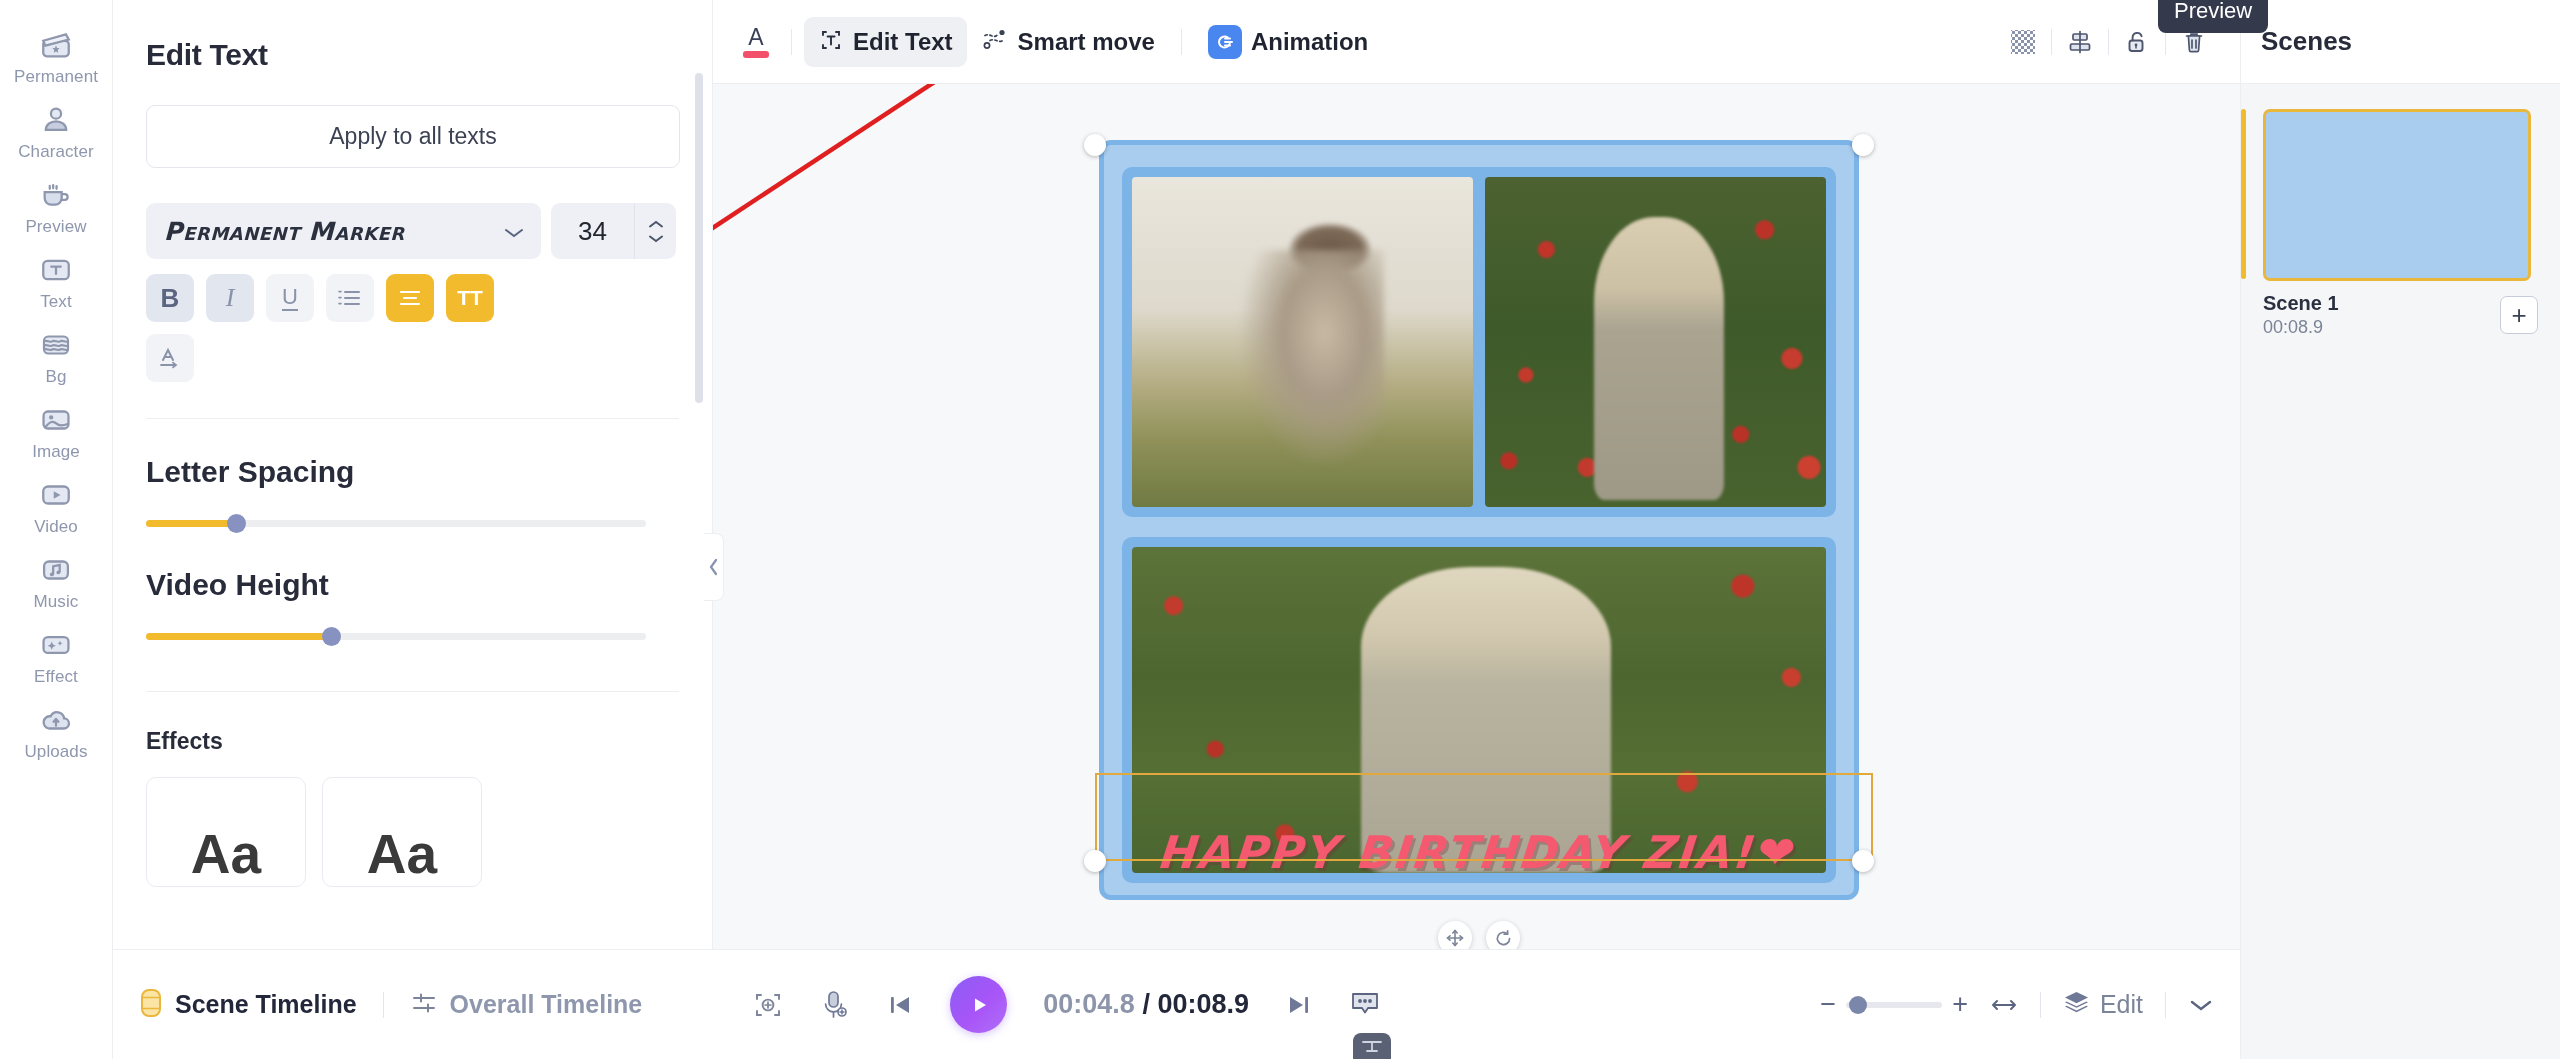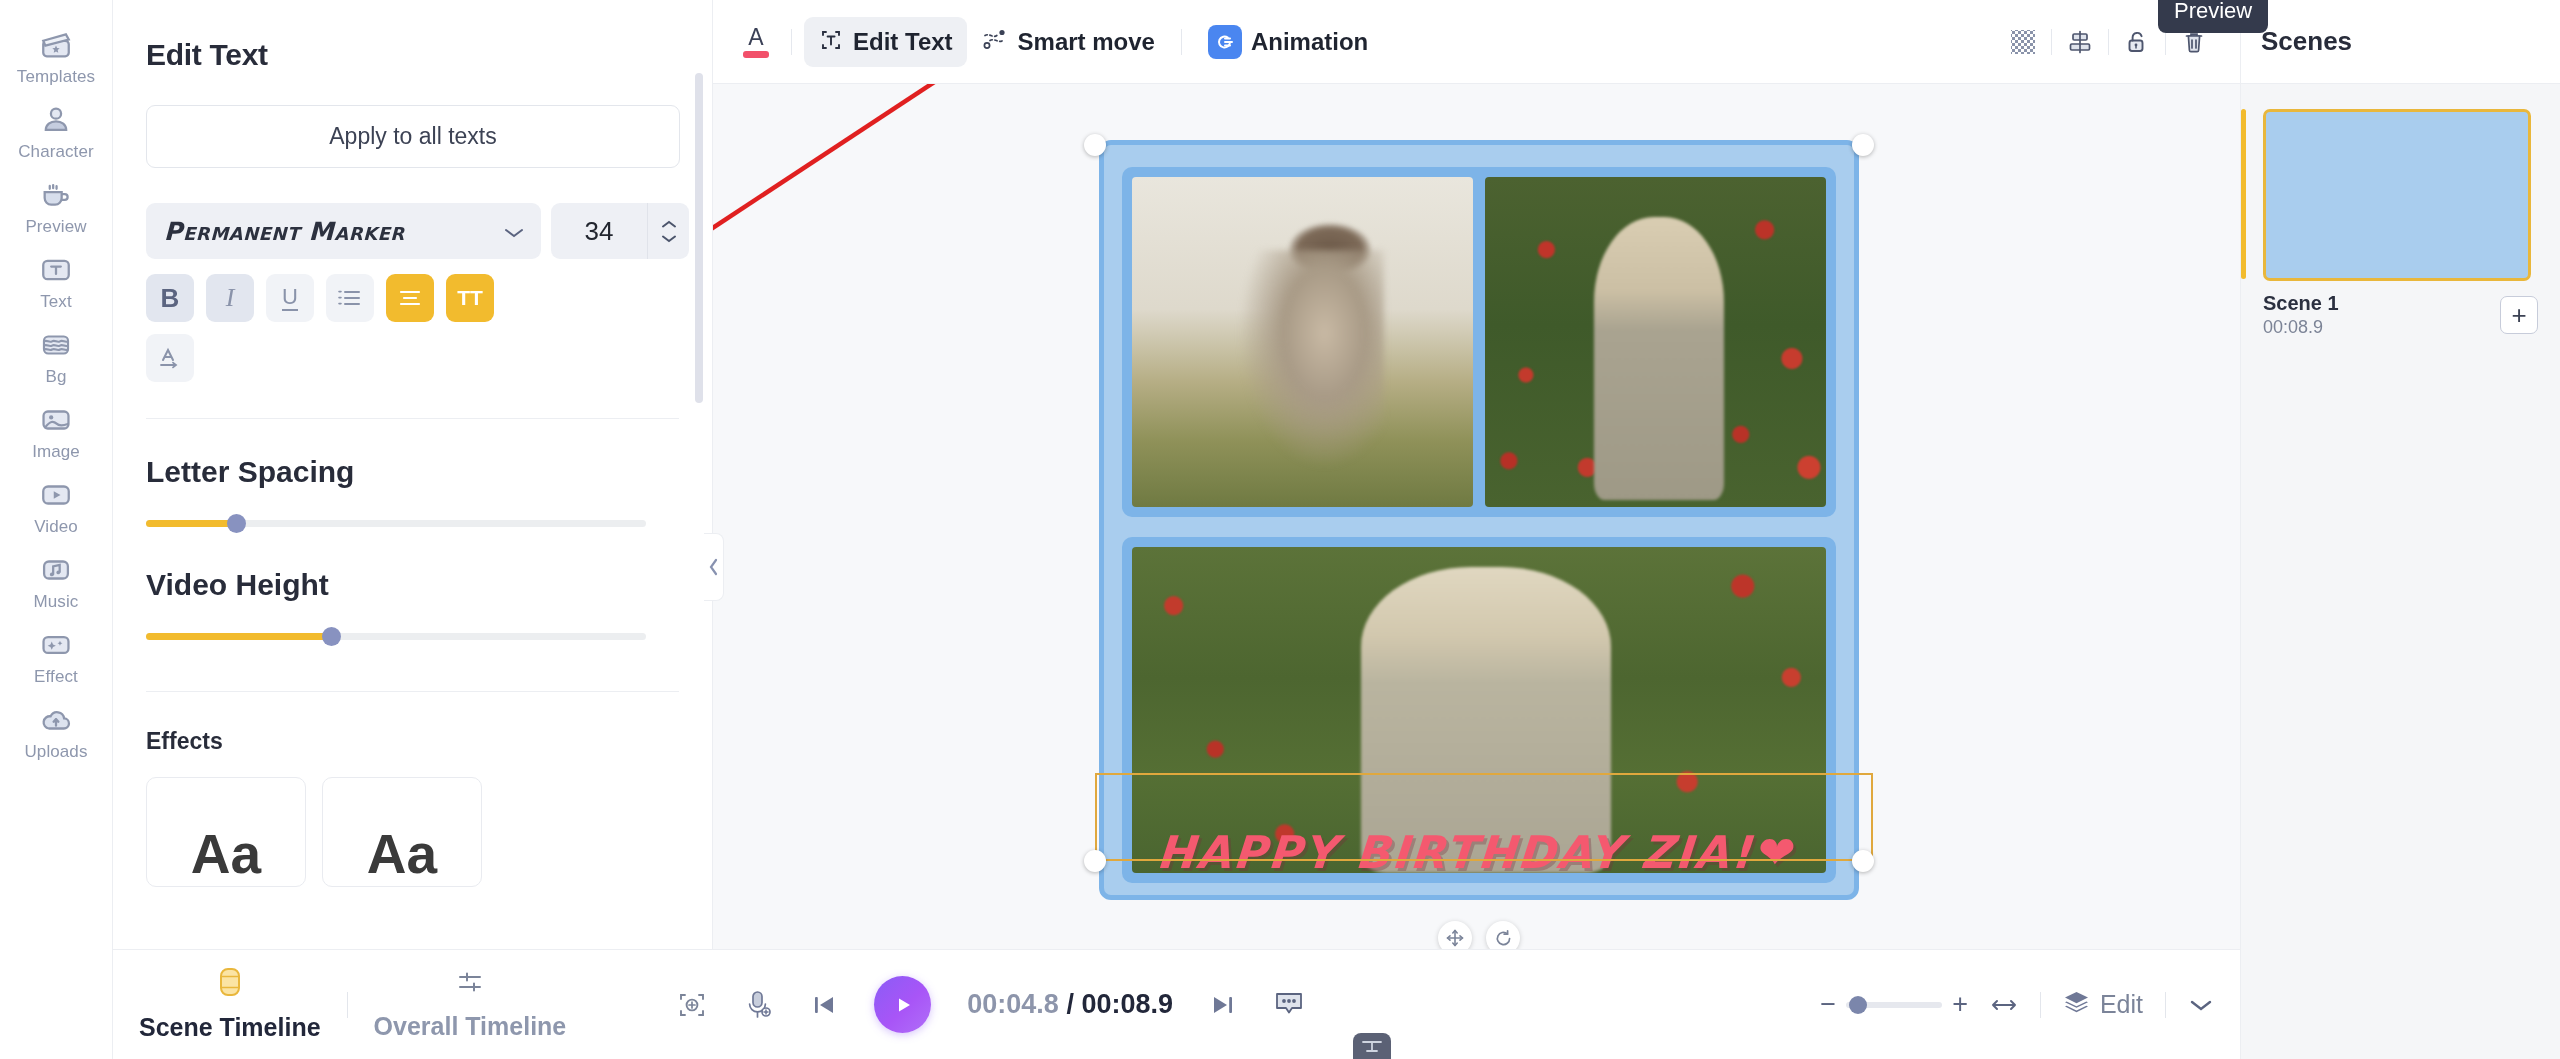--- a/index.html
+++ b/index.html
@@ -52,21 +52,21 @@
     padding: 0 16px 0 20px; cursor: pointer;
   }
   .font-name {
     font-size: 25px; color: #2c313f; font-weight: bold;
     font-family: "DejaVu Sans", sans-serif;
     font-style: italic; letter-spacing: .5px;
     font-variant: small-caps; transform: skewX(-4deg);
   }
   .chev { width: 22px; height: 13px; }
   .size-box {
-    width: 138px; height: 56px; background: #eef0f5; border-radius: 9px;
+    width: 125px; height: 56px; background: #eef0f5; border-radius: 9px;
     display: flex; align-items: center; cursor: pointer;
   }
   .size-val {
     flex: 1; text-align: center; font-size: 26px; color: #22262f;
     background: transparent; border: none; outline: none; width: 70px;
     font-family: "Liberation Sans", sans-serif;
   }
   .size-steps {
     width: 42px; height: 100%; border-left: 1px solid #e0e3ea;
     display: flex; flex-direction: column; align-items: center; justify-content: center; gap: 5px;
@@ -280,21 +280,21 @@
     border-radius: 7px; background: #fff; display: flex; align-items: center;
     justify-content: center; font-size: 26px; color: #3c4254; cursor: pointer;
   }
 
   
   .timeline {
     position: absolute; left: 113px; top: 949px; width: 2127px; height: 110px;
     background: #fff; border-top: 1px solid #eceef2;
     display: flex; align-items: center; padding: 0 26px;
   }
-  .tl-tab { display: flex; align-items: center; gap: 12px; cursor: pointer; flex-direction: column; }
+  .tl-tab { display: flex; align-items: center; gap: 12px; cursor: pointer; }
   .tl-tab-label { font-size: 25px; font-weight: bold; color: #22273a; }
   .tl-tab-label.dim { color: #8e97ad; font-weight: bold; }
   .tl-sep { width: 1px; height: 26px; background: #e3e6ec; margin: 0 26px; }
   .tl-center { display: flex; align-items: center; gap: 36px; margin-left: 110px; }
   .tl-ico { cursor: pointer; display: flex; align-items: center; justify-content: center; }
   .play-btn {
     width: 57px; height: 57px; border-radius: 50%;
     background: linear-gradient(135deg, #8b5cf6 0%, #a855f7 55%, #b06ff8 100%);
     display: flex; align-items: center; justify-content: center; cursor: pointer;
     box-shadow: 0 2px 8px rgba(139,92,246,.35);
@@ -322,21 +322,21 @@
   <div class="rail">
 
     <div class="rail-item">
       <span class="rail-ico">
         <svg viewBox="0 0 24 24" fill="none" stroke="#8e97ad" stroke-width="1.6">
           <rect x="3" y="9" width="18" height="11" rx="2.5" fill="#e4e8f2"></rect>
           <path d="M3 9l16-4.5 2 3.6L4.5 12.5z" fill="#eef1f7" stroke="#8e97ad"></path>
           <path d="M12 12.4l.8 1.7 1.8.2-1.4 1.3.4 1.8-1.6-.9-1.6.9.4-1.8-1.4-1.3 1.8-.2z" fill="#8e97ad" stroke="none"></path>
         </svg>
       </span>
-      <span class="rail-lbl">Templates</span>
+      <span class="rail-lbl">Permanent</span>
     </div>
 
     <div class="rail-item">
       <span class="rail-ico">
         <svg viewBox="0 0 24 24" fill="none" stroke="#8e97ad" stroke-width="1.6">
           <circle cx="12" cy="7.5" r="3.6" fill="#e4e8f2"></circle>
           <path d="M4.8 19c0-3.8 3.2-6.1 7.2-6.1s7.2 2.3 7.2 6.1z" fill="#c5cddf" stroke="#8e97ad"></path>
         </svg>
       </span>
       <span class="rail-lbl">Character</span>

